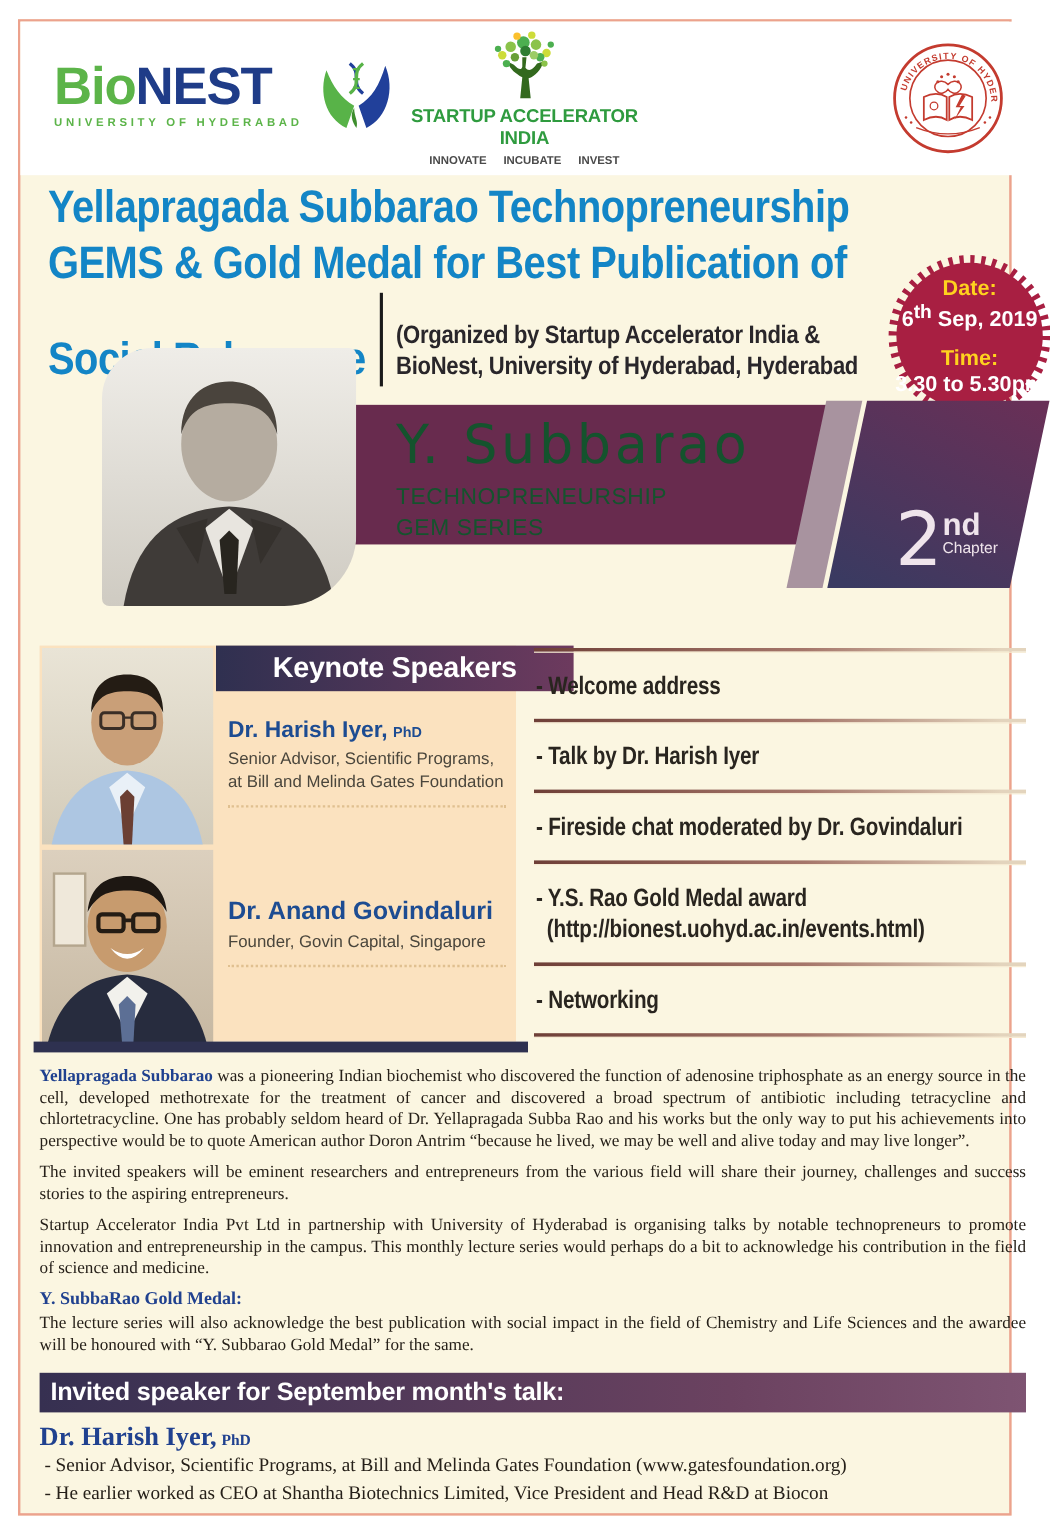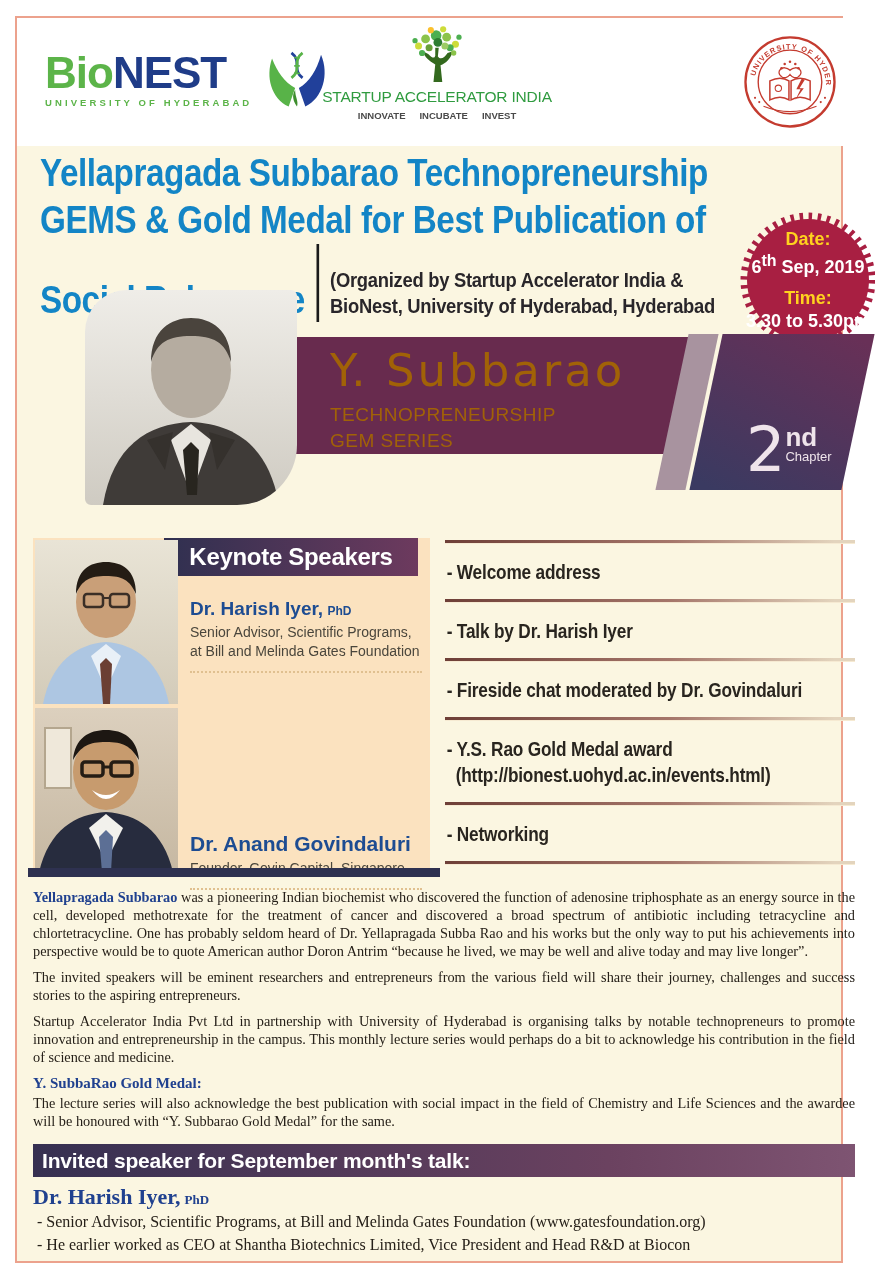--- a/index.html
+++ b/index.html
@@ -9,21 +9,21 @@
          border:2px solid #ECA28D;background:#FBF6E1;}
   .header-band{position:absolute;left:17px;top:18px;width:840px;height:128px;background:#ffffff;}
 
   
   .bionest{position:absolute;left:45px;top:40px;display:flex;align-items:center;gap:8px;}
   .bionest .wordmark{line-height:1;}
   .bionest .big{font-size:44px;font-weight:bold;letter-spacing:-1px;}
   .bio{color:#5CB449;} .nest{color:#1F3C88;}
   .bionest .sub{font-size:9.5px;font-weight:bold;color:#5CB449;letter-spacing:3.1px;margin-top:3px;}
   .sai{position:absolute;left:322px;top:24px;width:230px;text-align:center;}
-  .sai .name{font-size:15.5px;font-weight:normal;color:#2F9B3F;letter-spacing:-0.2px;margin-top:2px;}
+  .sai .name{font-size:15.5px;font-weight:bold;color:#2F9B3F;letter-spacing:-0.2px;margin-top:2px;}
   .sai .tagline{font-size:9.5px;font-weight:bold;color:#4A4A4A;margin-top:4px;display:flex;justify-content:center;gap:14px;align-items:flex-end;}
   .uoh-seal{position:absolute;left:742px;top:30px;}
 
   
   .title-wrap{position:absolute;left:40px;top:150px;width:940px;transform:scaleX(0.875);
               transform-origin:left top;color:#1385C6;font-weight:bold;}
   .title-line{font-size:38px;line-height:47px;letter-spacing:-0.5px;}
   .title-row3{display:flex;align-items:flex-end;gap:13px;}
   .title-divider{width:3px;height:78px;background:#1a1a1a;margin-bottom:2px;}
   .org-block{color:#29262A;font-size:21px;line-height:26px;font-weight:bold;padding-bottom:5px;letter-spacing:-0.3px;}
@@ -35,42 +35,42 @@
   .date-badge .lbl{color:#FFD21E;font-size:18px;}
   .date-badge .val{color:#ffffff;font-size:18px;}
   .date-badge .gap{height:9px;}
   .date-badge sup{font-size:16px;margin-top:11px;}
 
   
   .portrait{position:absolute;left:85px;top:290px;width:212px;height:215px;
             border-radius:42px 6px 60px 6px;overflow:hidden;z-index:4;}
   .plum-bar{position:absolute;left:262px;top:337px;width:445px;height:117px;background:#682B4E;
             clip-path:polygon(0 0,100% 0,calc(100% - 33px) 100%,0 100%);z-index:2;}
-  .banner-text{position:absolute;left:330px;top:344px;z-index:3;color:#a16207;}
+  .banner-text{position:absolute;left:330px;top:344px;z-index:3;color:#14532d;}
   .banner-name{font-size:45px;font-weight:400;letter-spacing:3px;font-family:"DejaVu Sans",sans-serif;}
   .banner-series{font-size:19px;letter-spacing:0.5px;line-height:26px;margin-top:5px;}
   .stripe{position:absolute;left:672px;top:334px;width:30px;height:156px;background:#A8939F;
           transform:skewX(-12deg);z-index:3;}
   .chapter-para{position:absolute;left:706px;top:334px;width:152px;height:156px;
                 background:linear-gradient(205deg,#683057 5%,#3A3A61 95%);transform:skewX(-12deg);z-index:2;}
   .chapter-inner{position:absolute;right:18px;bottom:12px;transform:skewX(12deg);color:#EFE4EB;display:flex;}
   .chapter-num{font-size:62px;line-height:0.9;font-weight:400;font-family:"DejaVu Sans",sans-serif;}
   .chapter-right{display:flex;flex-direction:column;align-items:flex-start;justify-content:flex-start;margin-top:2px;}
   .chapter-sup{font-size:26px;font-weight:bold;line-height:1;}
   .chapter-word{font-size:13px;line-height:1.1;}
 
   
   .keynote-panel{position:absolute;left:33px;top:538px;width:397px;height:330px;background:#FBE2BF;}
-  .keynote-header{position:absolute;left:164px;top:538px;width:254px;height:38px;
+  .keynote-header{position:absolute;left:180px;top:538px;width:298px;height:38px;
                   background:linear-gradient(90deg,#2F3050,#6D3A5E);color:#fff;font-weight:bold;
                   font-size:24px;display:flex;align-items:center;justify-content:center;letter-spacing:-0.3px;}
   .speaker-photo{position:absolute;width:143px;height:164px;overflow:hidden;}
   .photo1{left:35px;top:540px;} .photo2{left:35px;top:708px;}
   .speaker-info{position:absolute;left:190px;width:232px;border-bottom:2px dotted #E0C090;padding-bottom:10px;}
-  .info1{top:598px;} .info2{top:832px;}
+  .info1{top:598px;} .info2{top:748px;}
   .speaker-name{color:#1D4C92;font-weight:bold;font-size:19px;}
   .speaker-deg{font-size:12px;font-weight:bold;color:#1D4C92;}
   .speaker-role{color:#4A463C;font-size:14px;line-height:19px;margin-top:3px;}
   .keynote-divider{position:absolute;left:28px;top:868px;width:412px;height:9px;background:#2E3150;}
 
   
   .agenda{position:absolute;left:445px;top:540px;width:500px;transform:scaleX(0.82);transform-origin:left top;}
   .agenda-sep{height:3px;background:linear-gradient(90deg,#6E3F37,#A5766A 55%,#E3D4BD 95%);
               border-bottom:1px solid #F6EAD2;}
   .agenda-item{padding:15px 0 14px 2px;color:#29251F;font-weight:bold;font-size:21px;line-height:26px;letter-spacing:-0.2px;}

